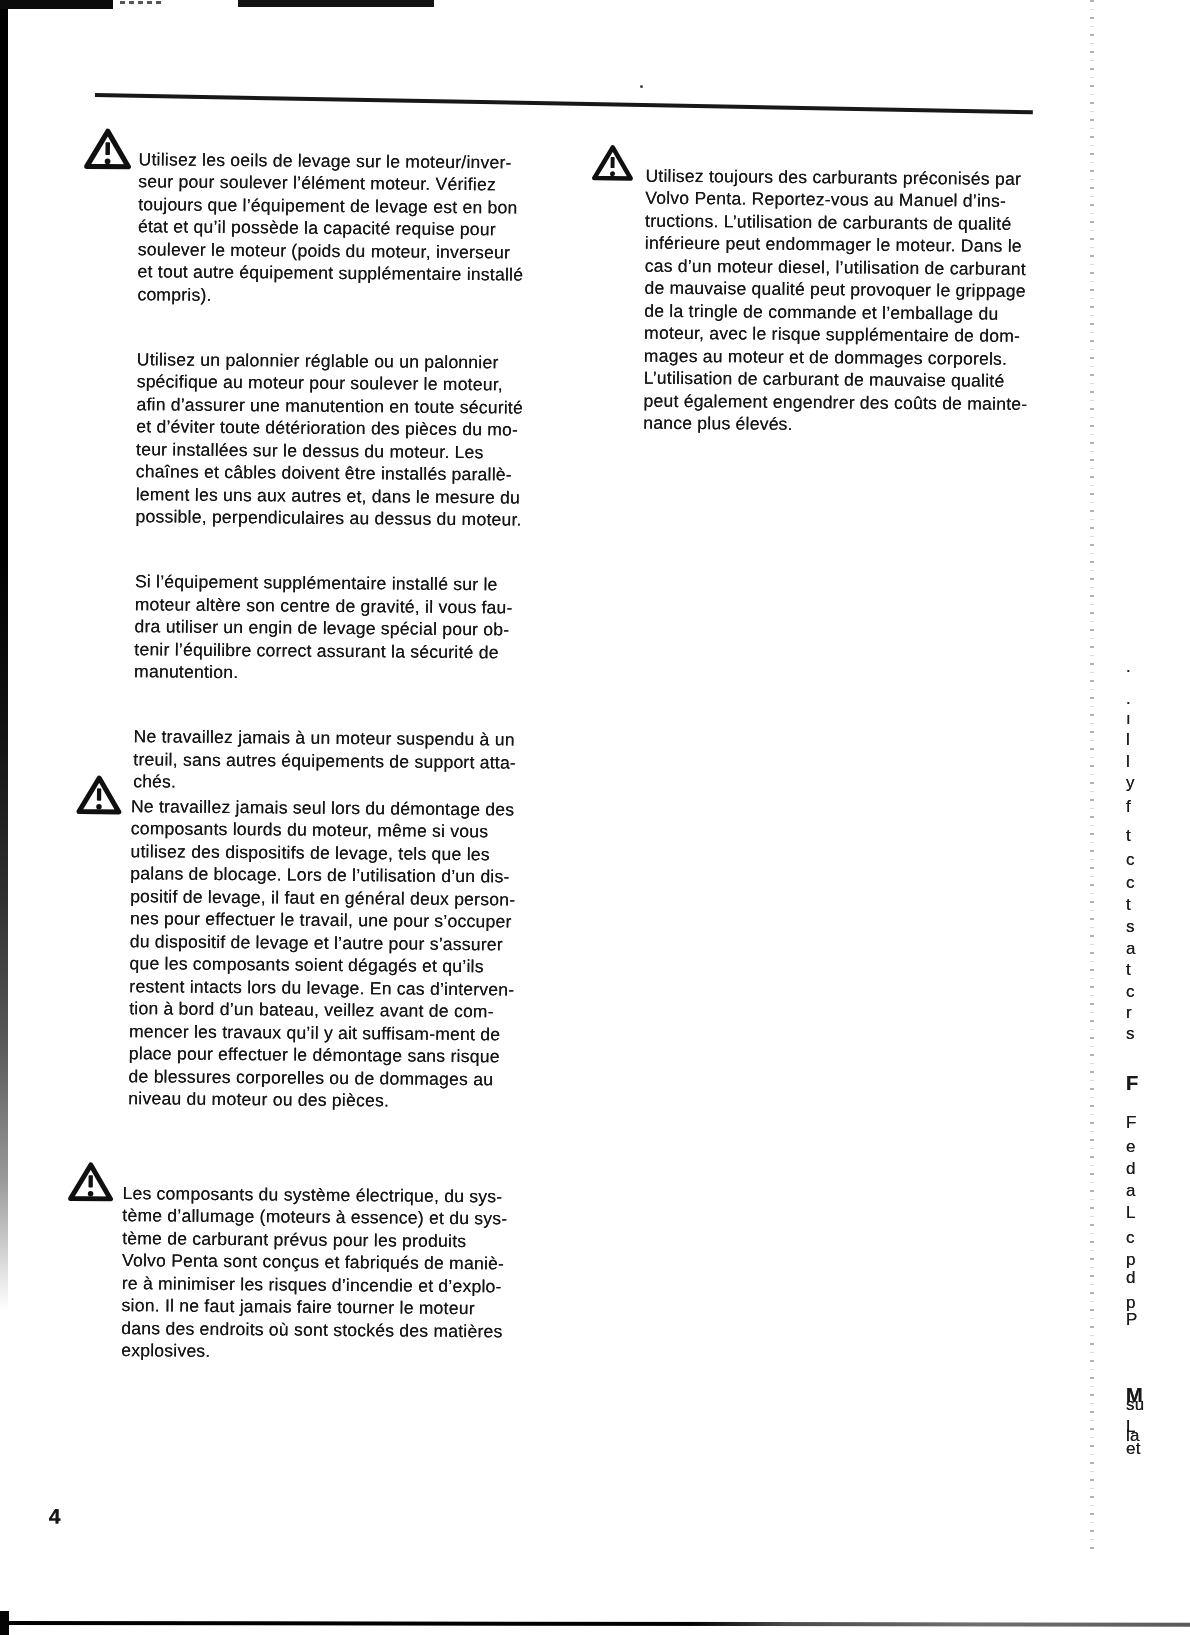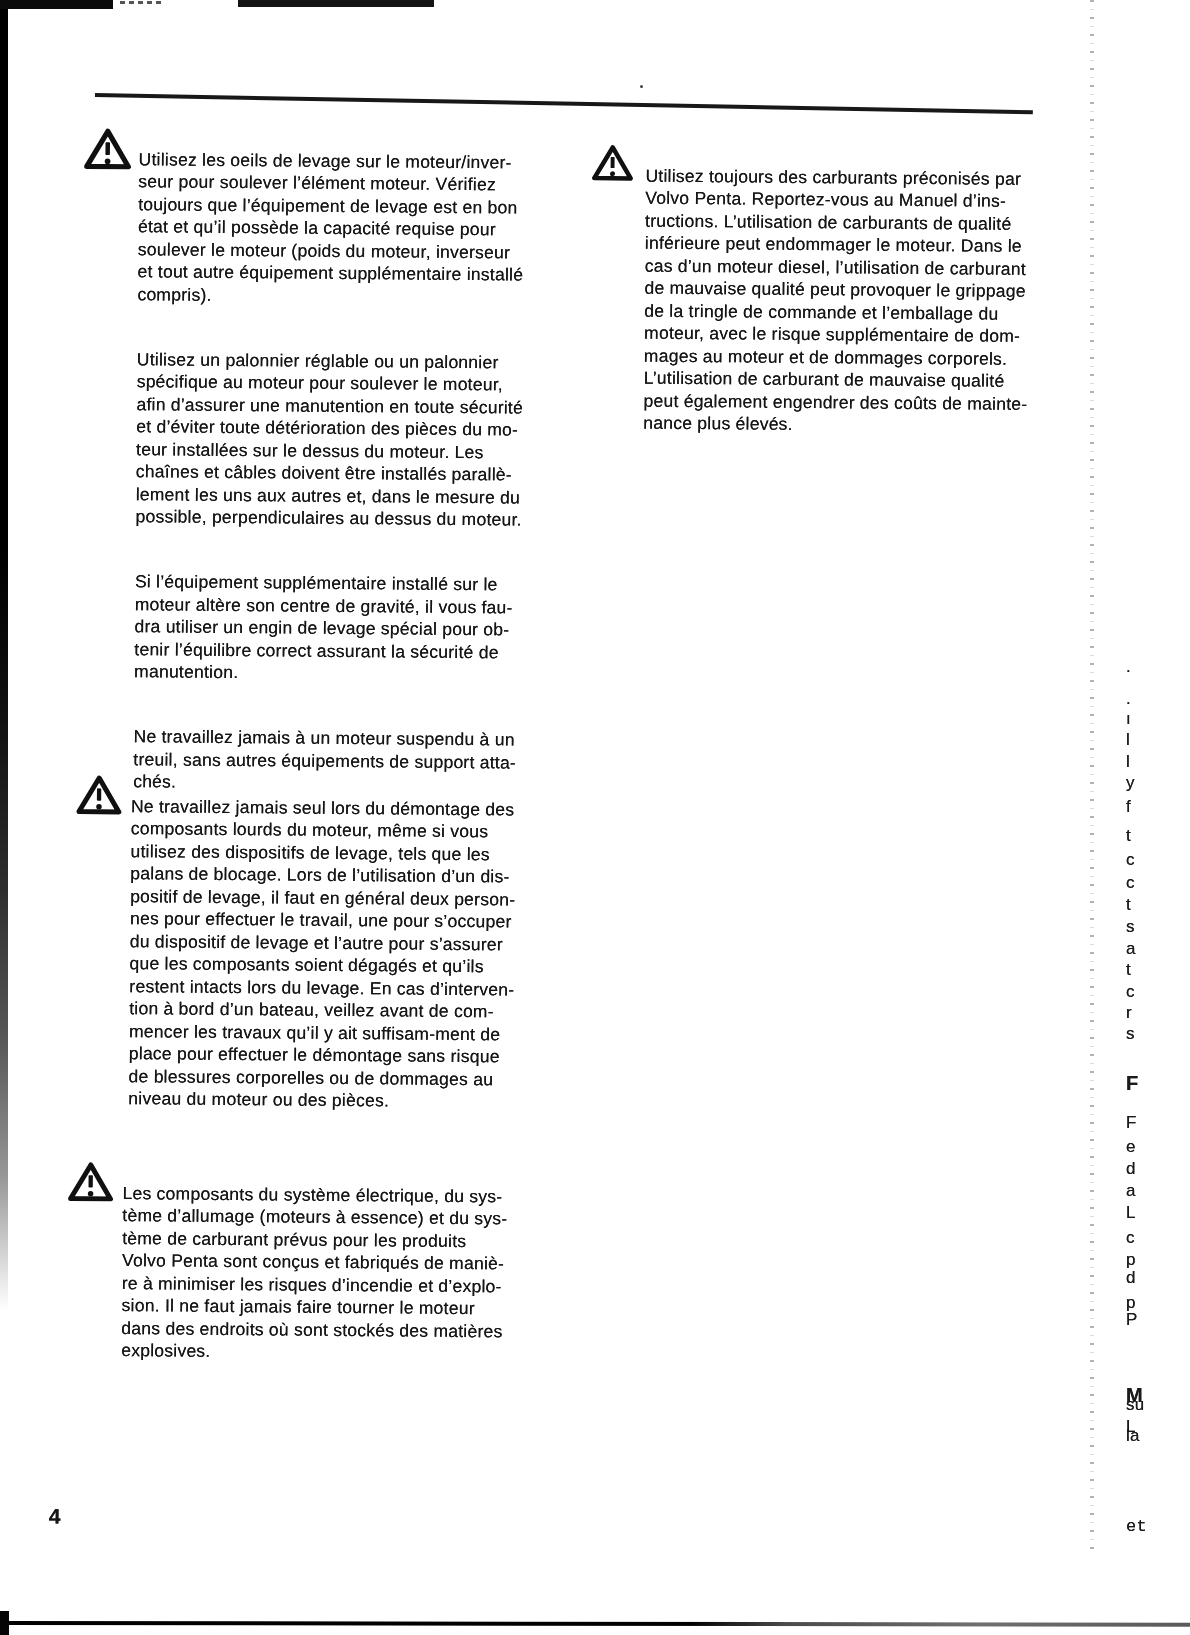--- a/index.html
+++ b/index.html
@@ -222,16 +222,16 @@
     <span class="frag" style="top: 1160px;">d</span>
     <span class="frag" style="top: 1182px;">a</span>
     <span class="frag" style="top: 1204px;">L</span>
     <span class="frag" style="top: 1229px;">c</span>
     <span class="frag" style="top: 1251px;">p</span>
     <span class="frag" style="top: 1269px;">d</span>
     <span class="frag" style="top: 1294px;">p</span>
     <span class="frag" style="top: 1311px;">P</span>
     <span class="frag frag-bold" style="top: 1386px;">M</span>
     <span class="frag" style="top: 1418px;">L</span>
-    <span class="frag" style="top: 1518px; font-family: Liberation Mono, monospace;">et</span>
+    <span class="frag" style="top: 1440px;">et</span>
     <span class="frag" style="top: 1396px;">su</span>
     <span class="frag" style="top: 1407px; margin-top: 20px;">la</span>
   </div>
 
 </body></html>

